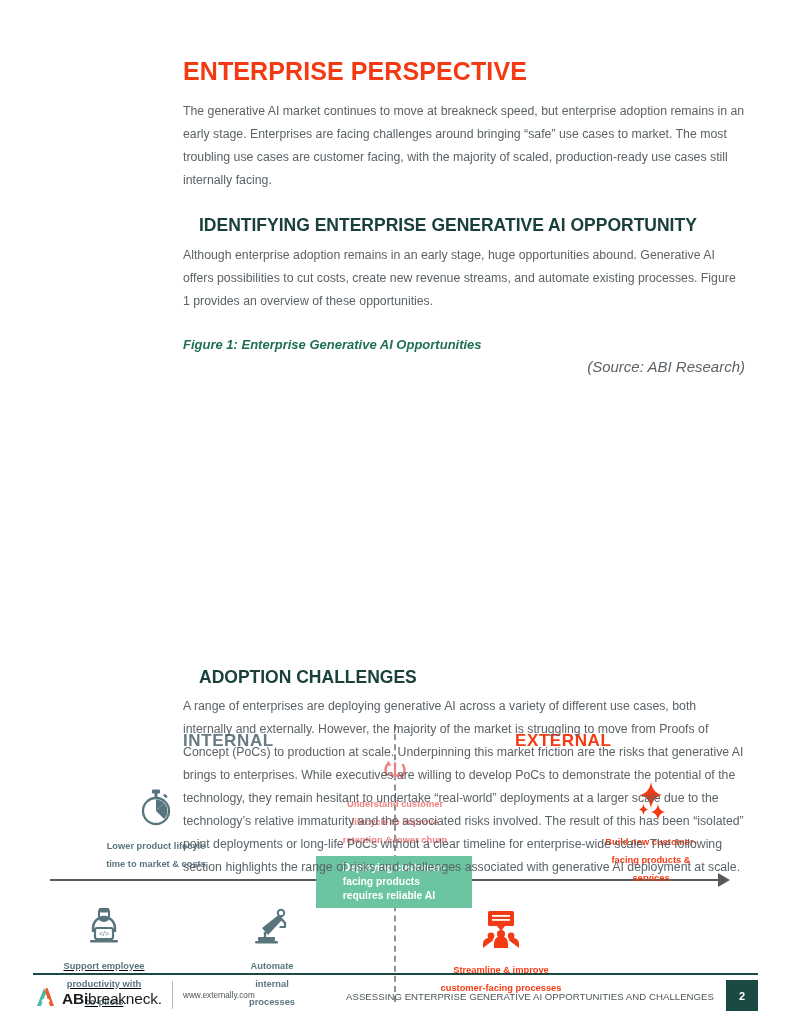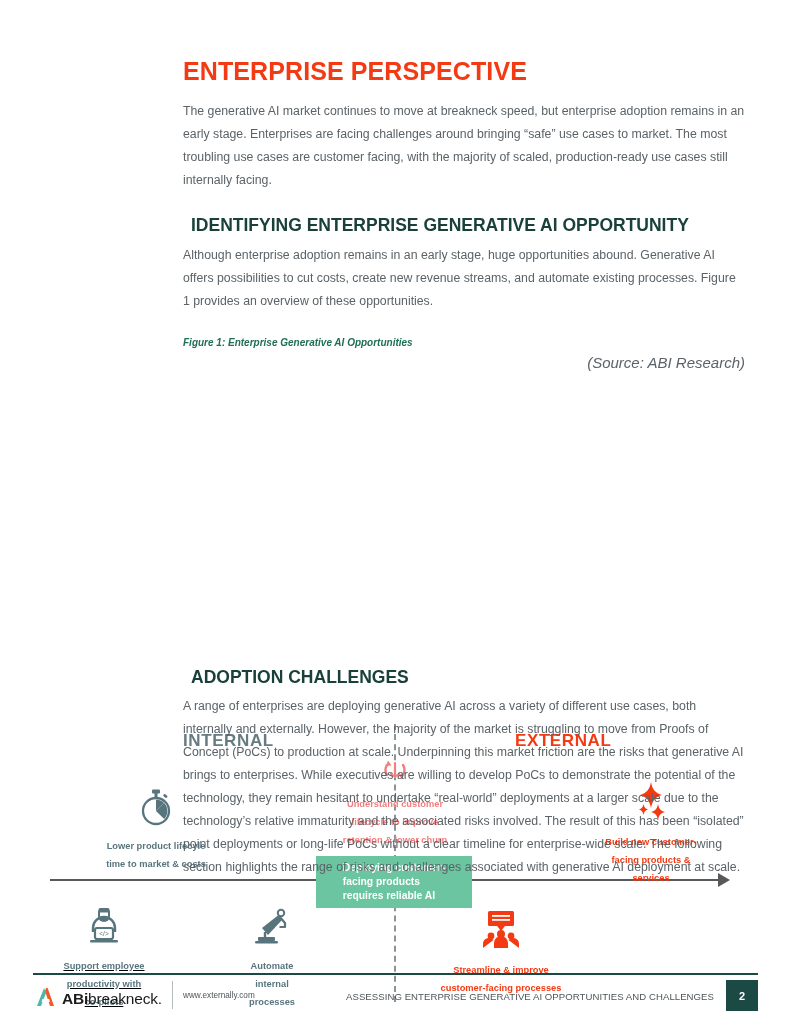--- a/index.html
+++ b/index.html
@@ -36,35 +36,35 @@
     font-weight: bold;
     color: #f43a13;
     letter-spacing: 0.1px;
     margin: 0 0 16px 0;
     line-height: 1.05;
   }
   h2.section-dark {
     font-size: 17.5px;
     font-weight: bold;
     color: #19403a;
-    margin: 0 0 8px 8px;
+    margin: 0 0 8px 16px;
     line-height: 1.1;
   }
   p.body-text {
     font-size: 12.3px;
     line-height: 23px;
     color: #5b6368;
     margin: 0;
     text-align: left;
   }
   .block-gap-1 { height: 24px; }
   .block-gap-2 { height: 24px; }
 
   .fig-caption {
-    font-size: 10px;
+    font-size: 13px;
     font-weight: bold;
     font-style: italic;
     color: #1f6f52;
     margin: 0;
   }
   .fig-source {
     font-size: 15px;
     font-style: italic;
     color: #5b6368;
     text-align: right;

